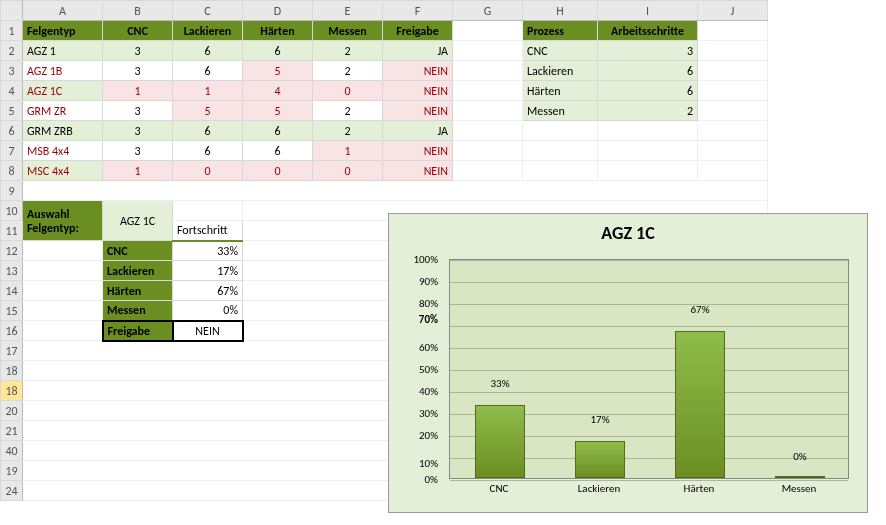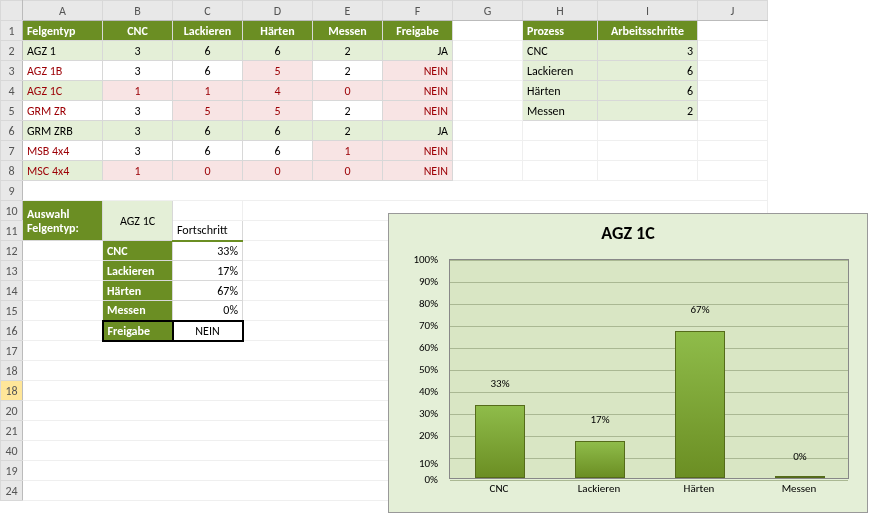--- a/index.html
+++ b/index.html
@@ -45,21 +45,21 @@
   .w-c { width: 70px; }
   .w-d { width: 70px; }
   .w-e { width: 70px; }
   .w-f { width: 70px; }
   .w-g { width: 70px; }
   .w-h { width: 75px; }
   .w-i { width: 100px; }
   .w-j { width: 70px; }
   .hdr-green {
     background: #6b8e23 !important;
-    color: #ffffff;
+    color: #000000;
     font-weight: bold;
   }
   .left { text-align: left !important; padding-left: 4px; }
   .light-green { background: #e4efd7 !important; }
   .light-pink { background: #f8e4e4 !important; }
   .dark-red { color: #9c0006; }
   .right { text-align: right !important; padding-right: 6px; }
   .bold-border { border: 2px solid #000 !important; }
   .noborder { border: 1px solid #efefef !important; background: #fff; }
   
@@ -360,21 +360,21 @@
 <div class="chart">
   <div class="chart-title">AGZ 1C</div>
   <div class="ylabels" id="ylabels">
       <div style="top: 220px;">0%</div>
       <div style="top: 204px;">10%</div>
       <div style="top: 176px;">20%</div>
       <div style="top: 154px;">30%</div>
       <div style="top: 132px;">40%</div>
       <div style="top: 110px;">50%</div>
       <div style="top: 88px;">60%</div>
-      <div style="top: 66px;">70%</div>
+      <div style="top: 60px; font-weight: bold;">70%</div>
       <div style="top: 44px;">80%</div>
       <div style="top: 22px;">90%</div>
       <div style="top: 0px;">100%</div>
     </div>
   <div class="plot" id="plot">
       <div class="gridline" style="top: 220px;"></div>
       <div class="gridline" style="top: 198px;"></div>
       <div class="gridline" style="top: 176px;"></div>
       <div class="gridline" style="top: 154px;"></div>
       <div class="gridline" style="top: 132px;"></div>

